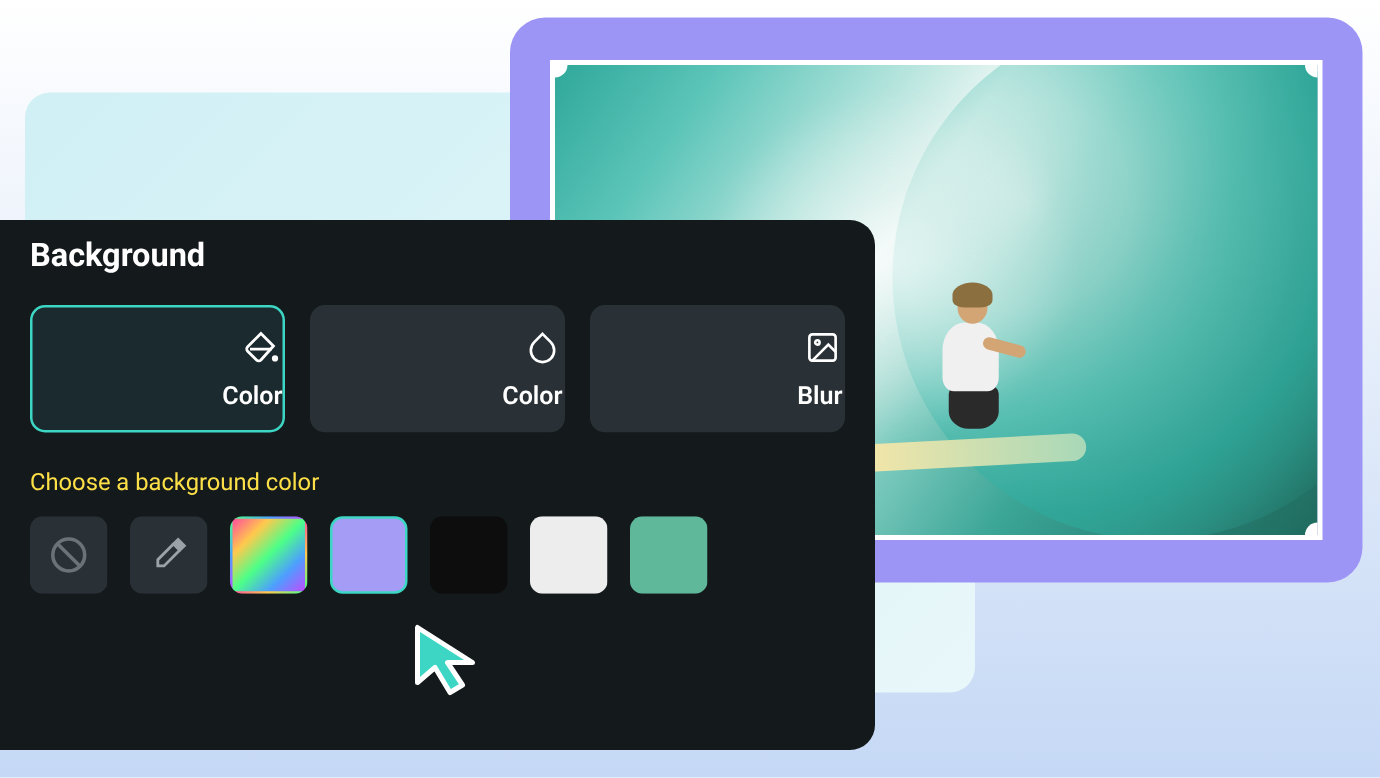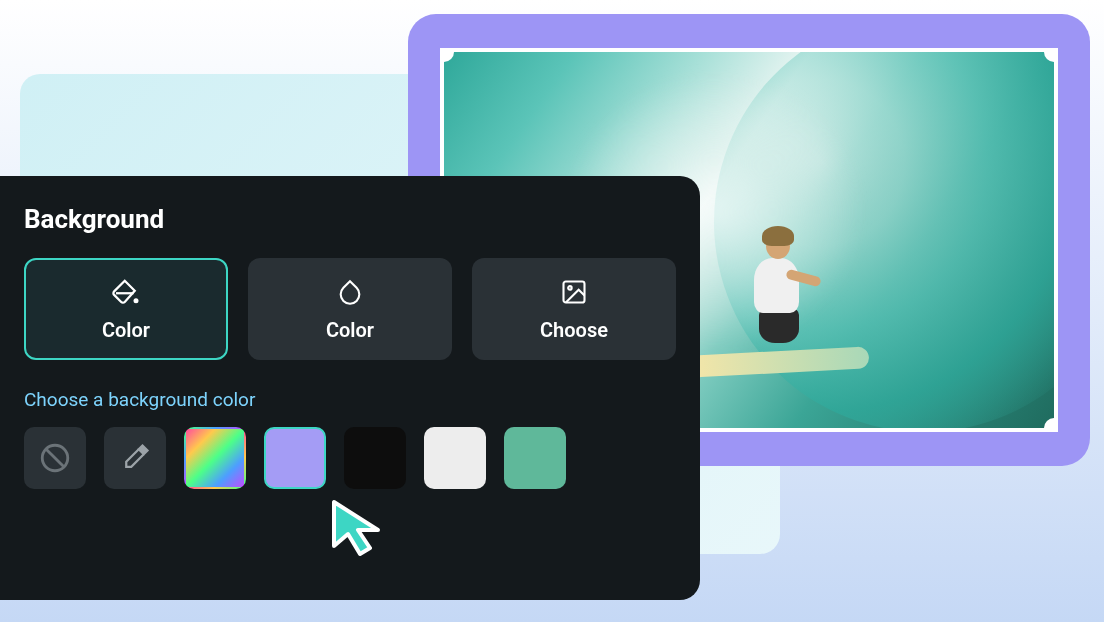--- a/index.html
+++ b/index.html
@@ -138,41 +138,41 @@
     .handle.bl { bottom: -10px; left: -10px; }
     .handle.br { bottom: -10px; right: -10px; }
     .panel {
       position: absolute;
       top: 176px;
       left: 0;
       width: 700px;
       height: 424px;
       background: #14191c;
       border-radius: 0 20px 20px 0;
-      padding: 28px 24px;
+      padding: 14px 24px;
       color: #ffffff;
     }
     .panel-title {
       font-size: 26px;
       font-weight: 700;
       margin-bottom: 24px;
     }
     .tab-row {
       display: flex;
       gap: 20px;
       margin-bottom: 28px;
     }
     .tab {
       flex: 1;
       height: 102px;
       background: #2a3136;
       border-radius: 12px;
       display: flex;
       flex-direction: column;
-      align-items: center;
+      align-items: flex-end;
       justify-content: center;
       gap: 10px;
       cursor: pointer;
       border: 2px solid transparent;
     }
     .tab.active {
       background: #1a2a2e;
       border: 2px solid #3dd6c4;
     }
     .tab-icon {
@@ -182,21 +182,21 @@
       align-items: center;
       justify-content: center;
     }
     .tab-label {
       font-size: 20px;
       font-weight: 600;
       color: #ffffff;
     }
     .section-label {
       font-size: 19px;
-      color: #7dd3fc;
+      color: #fde047;
       margin-bottom: 16px;
     }
     .swatch-row {
       display: flex;
       gap: 18px;
       align-items: center;
     }
     .swatch {
       width: 62px;
       height: 62px;
@@ -273,21 +273,21 @@
       <div class="tab-label">Color</div>
     </div>
     <div class="tab">
       <div class="tab-icon">
         <svg width="28" height="28" viewBox="0 0 24 24" fill="none" stroke="#ffffff" stroke-width="1.8">
           <rect x="3" y="3" width="18" height="18" rx="2"></rect>
           <circle cx="8.5" cy="8.5" r="1.5"></circle>
           <path d="M21 15l-5-5L5 21"></path>
         </svg>
       </div>
-      <div class="tab-label">Choose</div>
+      <div class="tab-label">Blur</div>
     </div>
   </div>
 
   <div class="section-label">Choose a background color</div>
 
   <div class="swatch-row">
     <div class="swatch tool">
       <svg width="34" height="34" viewBox="0 0 24 24" fill="none" stroke="#6b7378" stroke-width="2">
         <circle cx="12" cy="12" r="9"></circle>
         <line x1="5.6" y1="5.6" x2="18.4" y2="18.4"></line>

